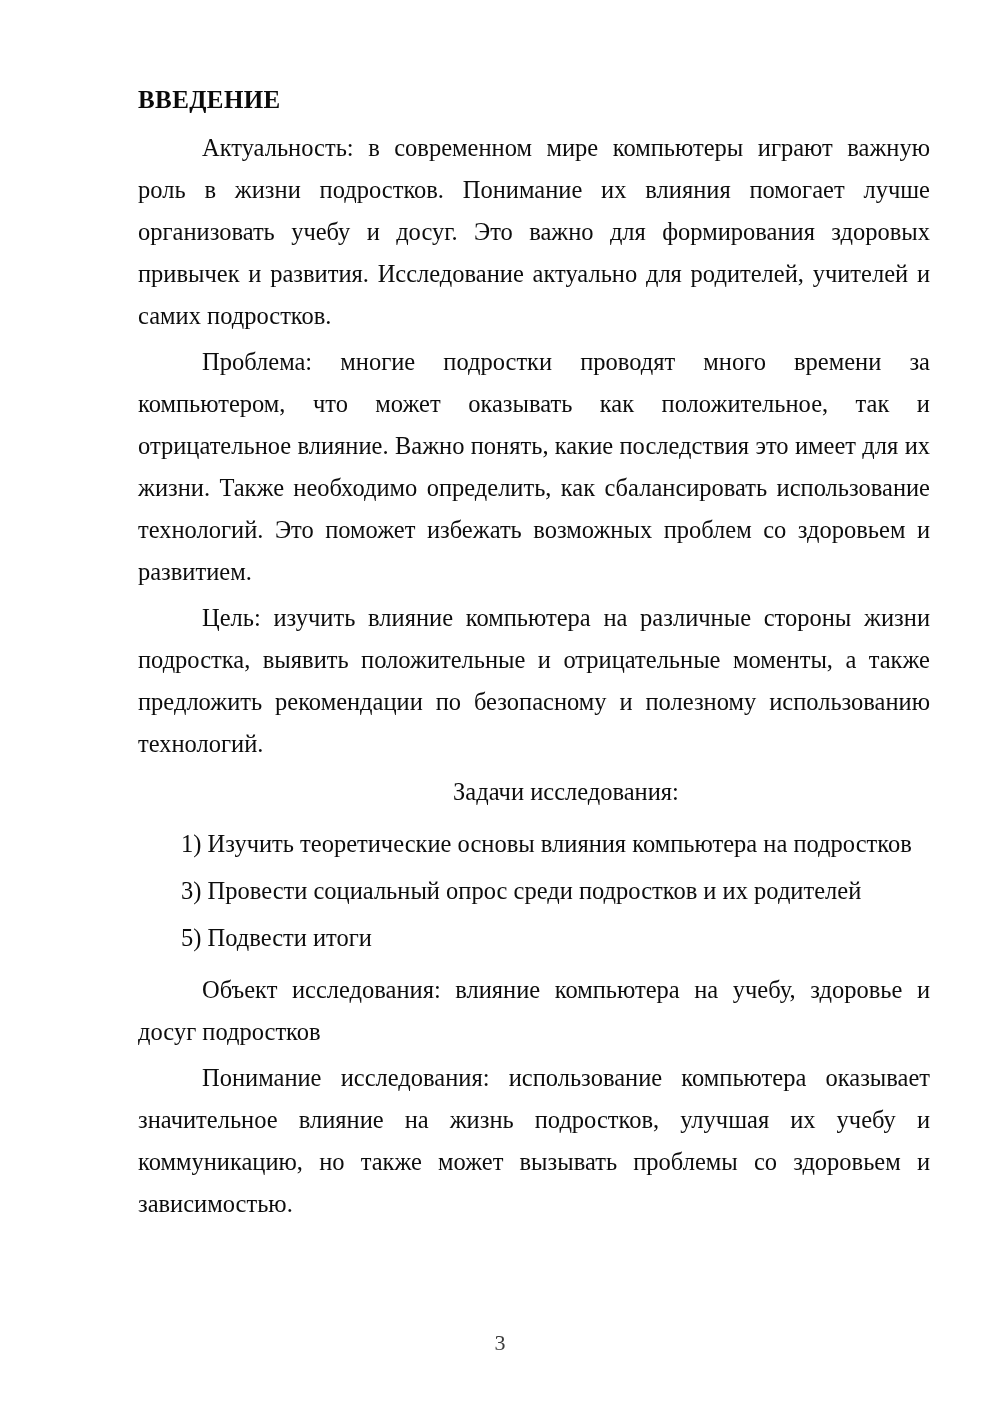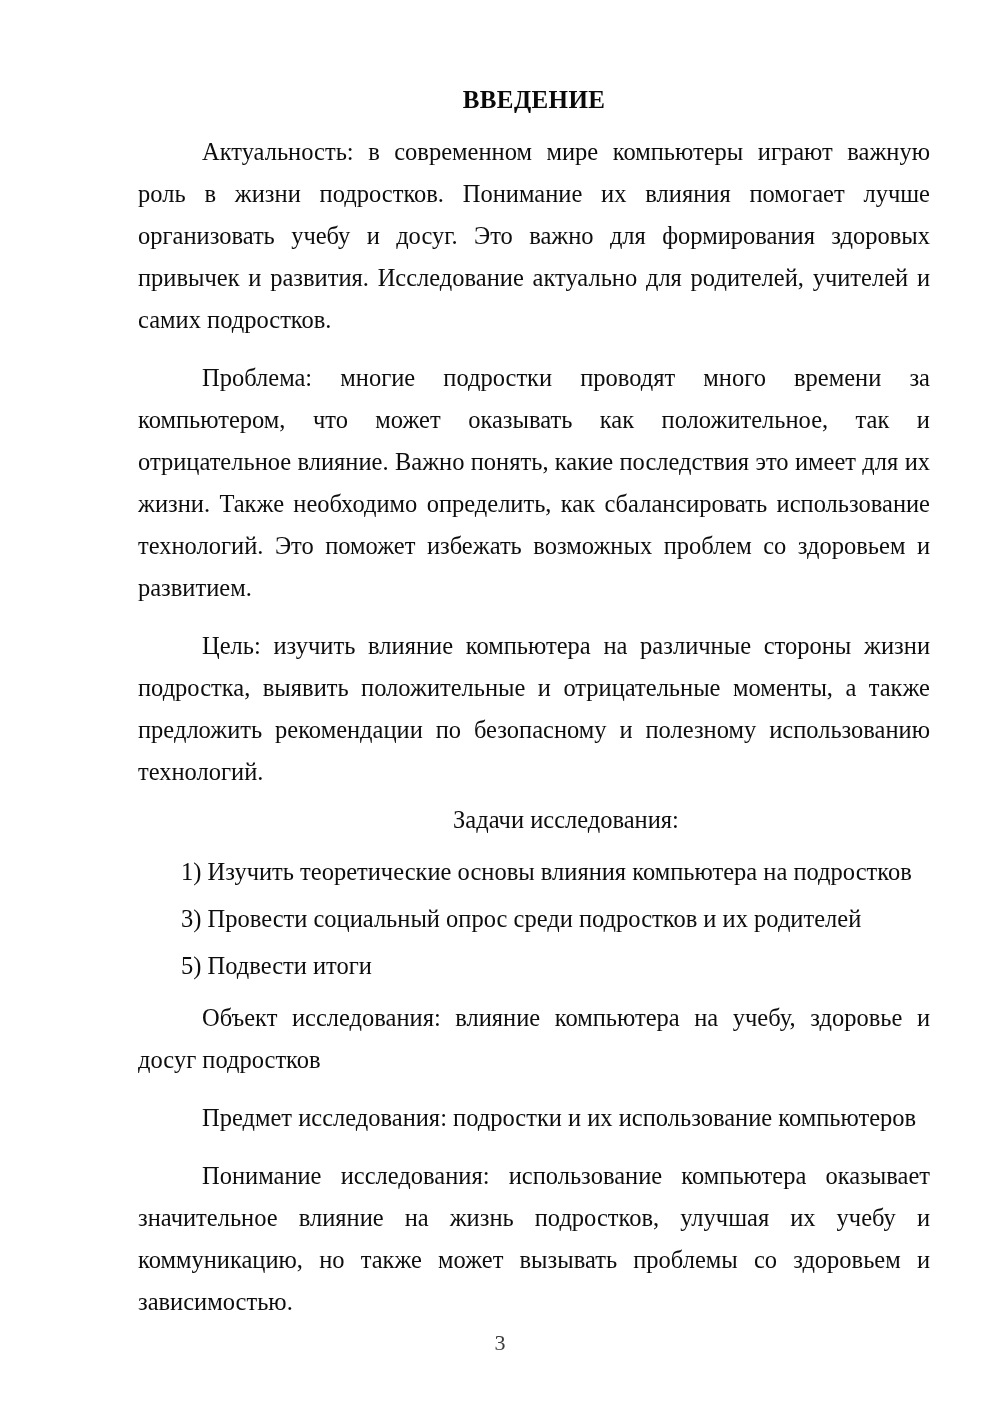--- a/index.html
+++ b/index.html
@@ -23,34 +23,34 @@
   .content {
     position: absolute;
     left: 138px;
     top: 84px;
     width: 792px;
   }
 
   .doc-title {
     font-size: 25px;
     font-weight: bold;
-    text-align: center;
+    text-align: left;
     letter-spacing: 0.4px;
     margin: 0 0 12px 0;
     line-height: 1.25;
     color: #0a0a0a;
   }
 
   .para {
     font-size: 24.5px;
     line-height: 42px;
     text-align: justify;
     text-justify: inter-word;
     text-indent: 64px;
-    margin: 16px 0 4px 0;
+    margin: 0 0 4px 0;
     color: #0d0d0d;
     hyphens: none;
   }
 
   .list-lead {
     font-size: 24.5px;
     line-height: 42px;
     text-indent: 64px;
     text-align: center;
     margin: 6px 0 0 0;
@@ -106,21 +106,20 @@
     <p class="list-lead">Задачи исследования:</p>
 
     <ol class="task-list">
       <li>1) Изучить теоретические основы влияния компьютера на подростков</li>
       <li>3) Провести социальный опрос среди подростков и их родителей</li>
       <li>5) Подвести итоги</li>
     </ol>
 
     <p class="para after-list">Объект исследования: влияние компьютера на учебу, здоровье и досуг подростков</p>
 
-    <p class="para">Предмет исследования: подростки и их использование компьютеров</p>
 
     <p class="para">Понимание исследования: использование компьютера оказывает значительное влияние на жизнь подростков, улучшая их учебу и коммуникацию, но также может вызывать проблемы со здоровьем и зависимостью.</p>
 
   </div>
 
   <div class="page-number">3</div>
 
 </div>
 
 </body></html>

